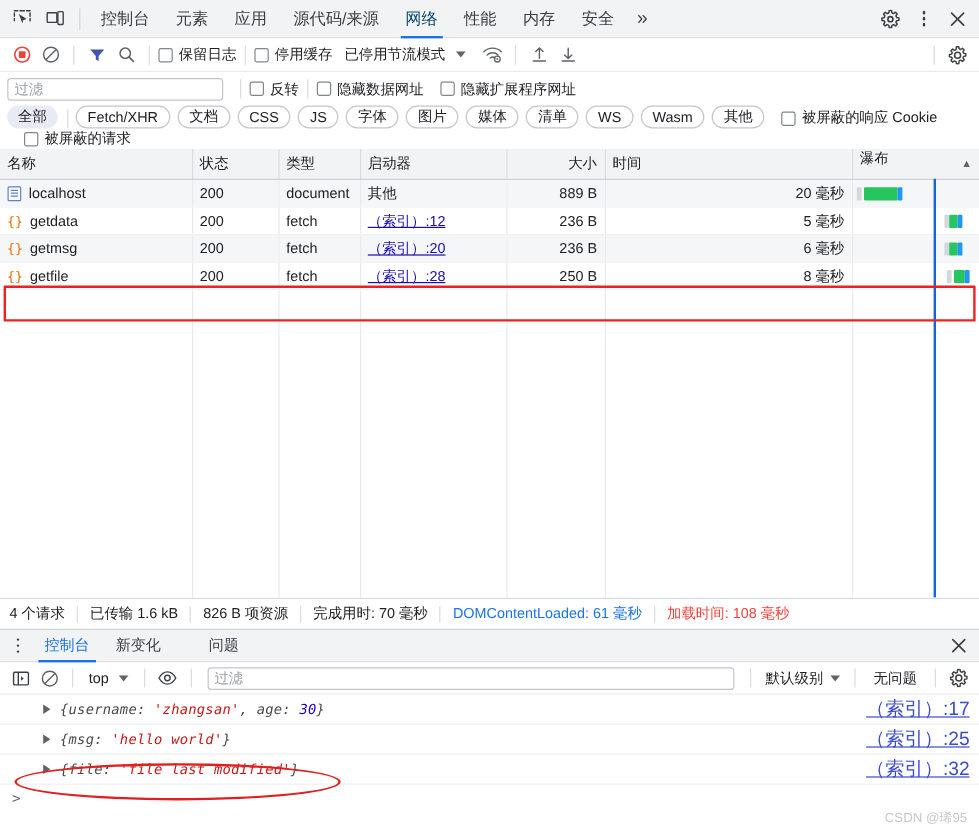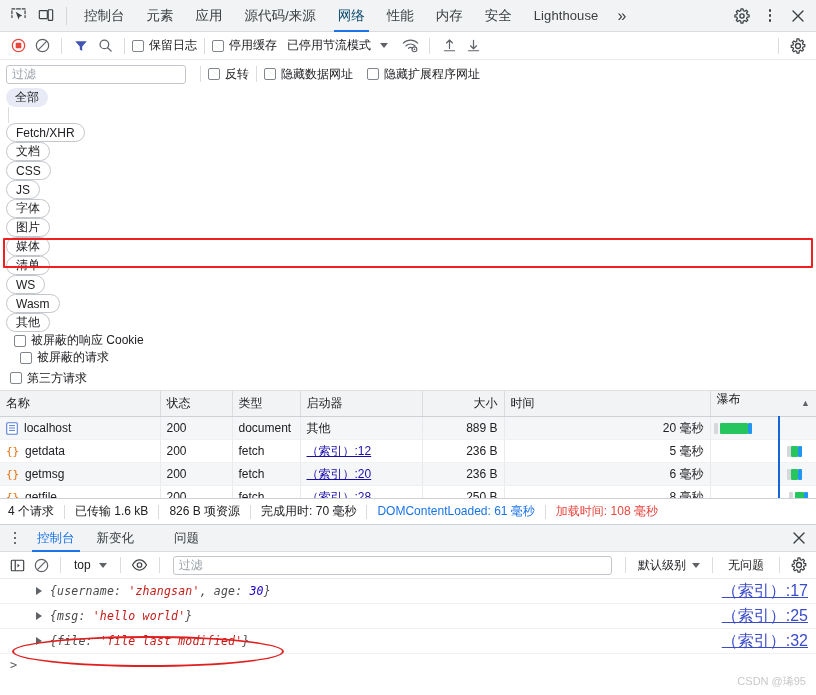--- a/index.html
+++ b/index.html
@@ -87,22 +87,22 @@
     background: #fff; font-size: 12px; color: #202124;
     padding: 0 5px; font-family: "Liberation Sans", sans-serif;
     outline: none;
   }
   .filter-input::placeholder { color: #9aa0a6; }
 
   
   .chipbar {
     min-height: 26px;
     background: #ffffff;
-    display: flex; align-items: flex-start; flex-wrap: wrap;
-    padding: 0 6px; gap: 0; flex-direction: column;
+    display: flex; align-items: flex-end; flex-wrap: wrap;
+    padding: 0 6px; gap: 0;
   }
   .chip {
     height: 19px; padding: 0 9px; margin-right: 6px;
     border: 1px solid #c3c6cb; border-radius: 10px;
     background: #fff; font-size: 12px; color: #202124;
     display: inline-flex; align-items: center; cursor: pointer; white-space: nowrap;
   }
   .chip.plain { border: none; background: #e8eaf6; }
   .chipbar .nb-sep { margin: 0 6px 0 2px; }
 
@@ -259,21 +259,20 @@
     <div class="tb-sep"></div>
     <div class="tabs">
       <div class="tab">控制台</div>
       <div class="tab">元素</div>
       <div class="tab">应用</div>
       <div class="tab">源代码/来源</div>
       <div class="tab selected">网络</div>
       <div class="tab">性能</div>
       <div class="tab">内存</div>
       <div class="tab">安全</div>
-      <div class="tab lighthouse">Lighthouse</div>
     </div>
     <div class="tb-more">»</div>
     <div class="tb-right">
       <div class="tb-icon">
         <svg width="16" height="16" viewBox="0 0 16 16">
           <path d="M8 5.2A2.8 2.8 0 1 0 8 10.8 2.8 2.8 0 0 0 8 5.2zm0 1.4a1.4 1.4 0 1 1 0 2.8 1.4 1.4 0 0 1 0-2.8z" fill="#3c4043"></path>
           <path d="M7 .8h2l.3 1.9 1.4.6 1.6-1.1 1.4 1.4-1.1 1.6.6 1.4 1.9.3v2l-1.9.3-.6 1.4 1.1 1.6-1.4 1.4-1.6-1.1-1.4.6-.3 1.9H7l-.3-1.9-1.4-.6-1.6 1.1-1.4-1.4 1.1-1.6-.6-1.4L.9 9V7l1.9-.3.6-1.4L2.3 3.7l1.4-1.4 1.6 1.1 1.4-.6z" fill="none" stroke="#3c4043" stroke-width="1.25" stroke-linejoin="round"></path>
         </svg>
       </div>
       <div class="tb-icon">
@@ -395,26 +394,20 @@
     <label class="cbwrap" style="margin-left:8px">
       <span class="cbox"></span>
       <span class="cblabel">被屏蔽的响应 Cookie</span>
     </label>
     <label class="cbwrap" style="margin-left:14px">
       <span class="cbox"></span>
       <span class="cblabel">被屏蔽的请求</span>
     </label>
   </div>
 
-  <div class="thirdrow">
-    <label class="cbwrap">
-      <span class="cbox"></span>
-      <span class="cblabel">第三方请求</span>
-    </label>
-  </div>
 
   <div class="tablewrap">
     <table class="req">
       <colgroup>
         <col style="width:160px">
           <col style="width:72px">
           <col style="width:68px">
         <col style="width:122px">
           <col style="width:82px">
           <col style="width:206px">

